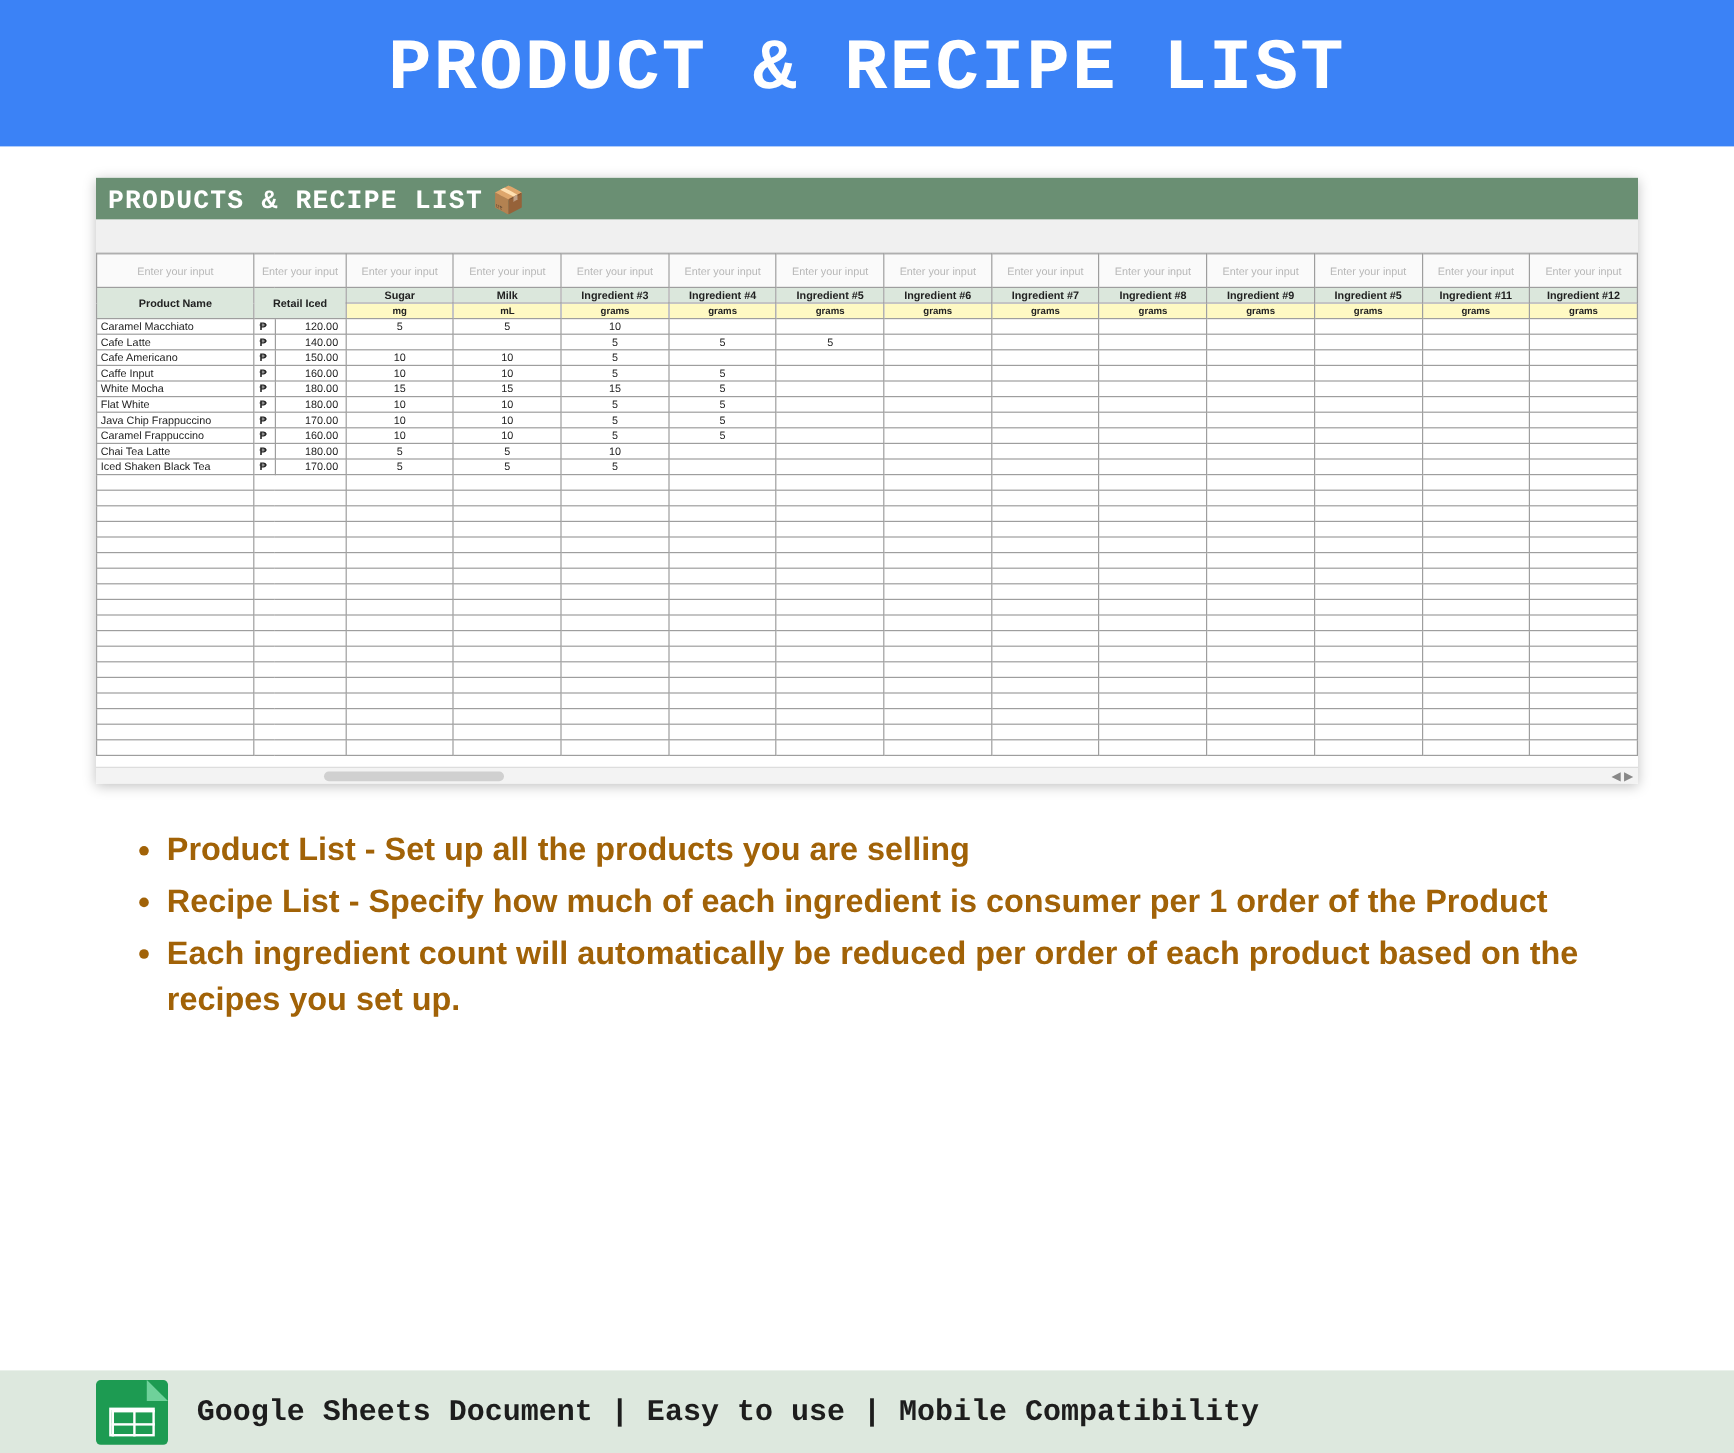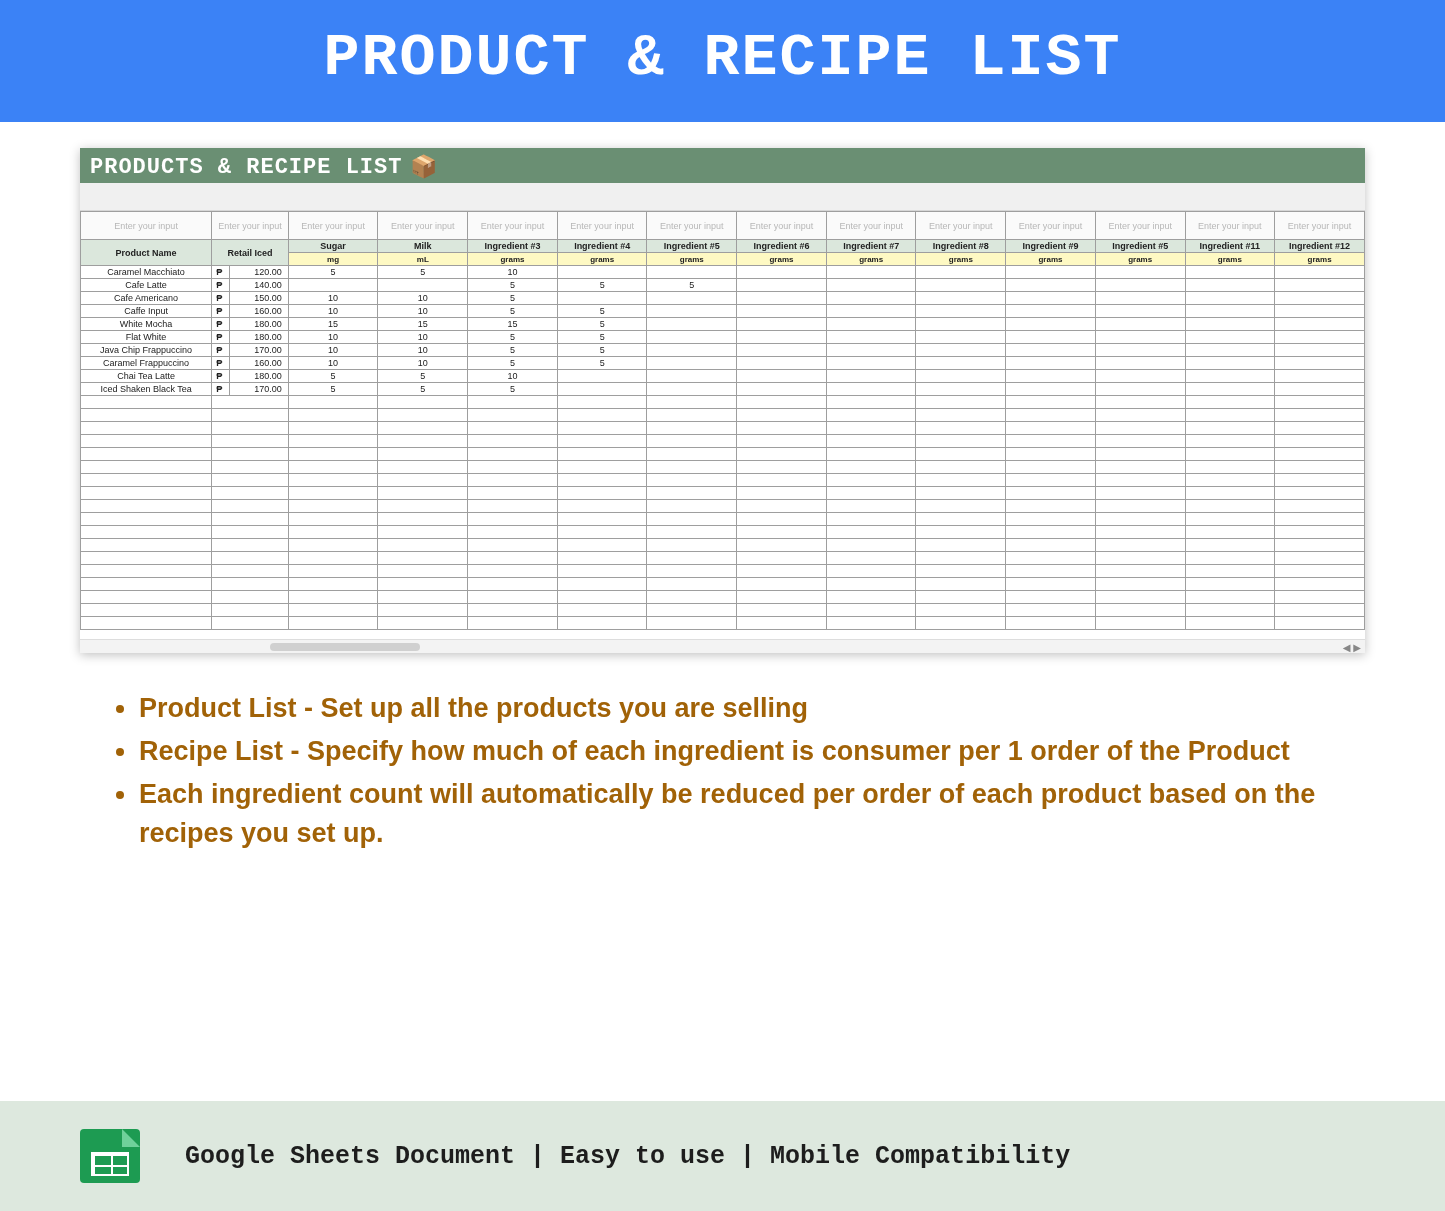--- a/index.html
+++ b/index.html
@@ -68,21 +68,21 @@
   }
   table.grid tr.ing-name th {
     background:#dbe7dc; font-weight:700; font-style: normal;
   }
   table.grid tr.ing-unit th {
     background:#fef9c3; font-weight:700; font-size:8px;
   }
   table.grid th.lefthdr {
     background:#dbe7dc; font-weight:700;
   }
-  table.grid td.pname { text-align:center; }
+  table.grid td.pname { text-align:left; }
   table.grid td.cur { text-align:left; padding-left:4px; font-weight:700; width:14px;}
   table.grid td.price { text-align:right; padding-right:6px;}
   table.grid td.empty { background:#ffffff; }
   .col-prod { width:120px; }
   .col-cur  { width:16px; }
   .col-price{ width:54px; }
   .col-ing  { width:82px; }
 
   .scroll-strip { position:absolute; bottom:0; left:0; right:0; height:14px; background:#f3f3f3; border-top:1px solid #ddd;}
   .scroll-thumb { position:absolute; height:8px; top:3px; left:190px; width:150px; background:#d0d0d0; border-radius:4px;}
@@ -102,27 +102,27 @@
     margin-bottom: 4px;
   }
 
   
   .footer-bar {
     position: absolute;
     bottom: 0; left: 0; right: 0;
     background: #dde8de;
     display: flex;
     align-items: center;
-    gap: 45px;
+    gap: 24px;
     padding: 22px 40px 22px 80px;
     font-family: "Courier New", Courier, monospace;
     font-weight: 700;
     font-size: 25px;
     color: #1d1d1d;
-    height: 110px;
+    height: 69px;
   }
   .gs-icon {
     width: 60px; height: 54px; background:#1d9b52;
     position: relative; border-radius: 4px;
   }
   .gs-icon::before{
     content:""; position:absolute; top:0; right:0; width:18px; height:18px;
     background:#6fd19a; clip-path: polygon(0 0, 100% 100%, 0 100%);
   }
   .gs-icon-grid{

